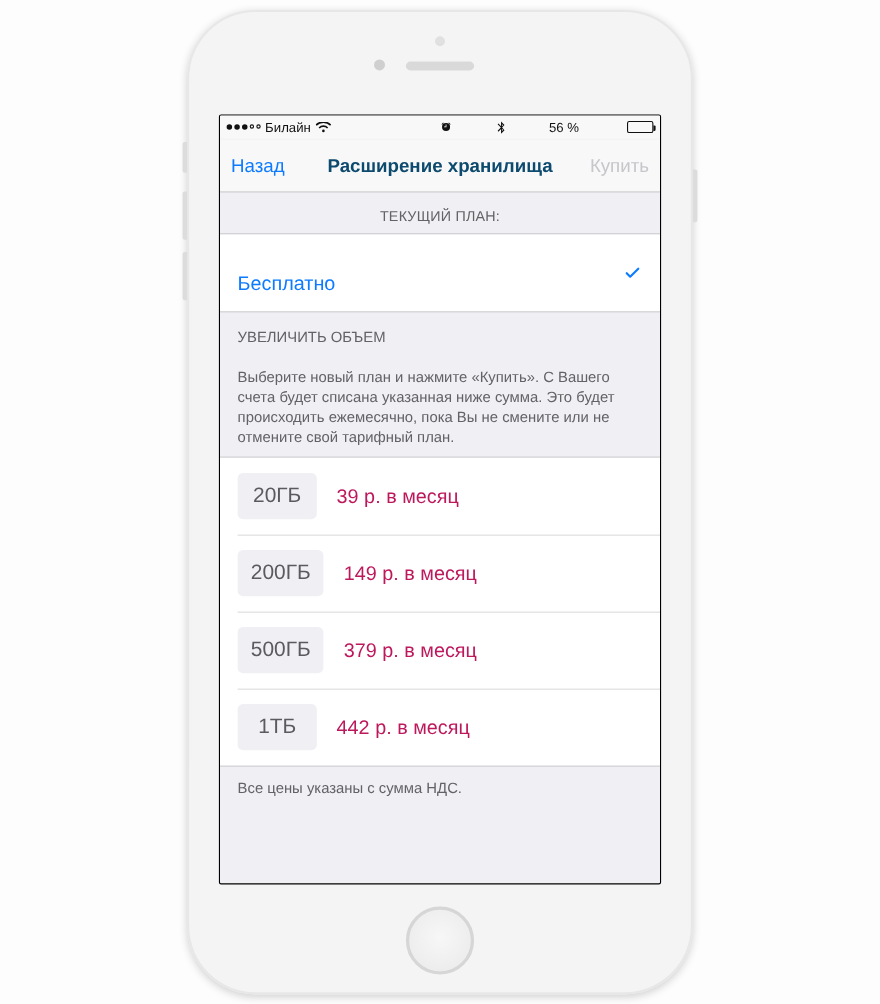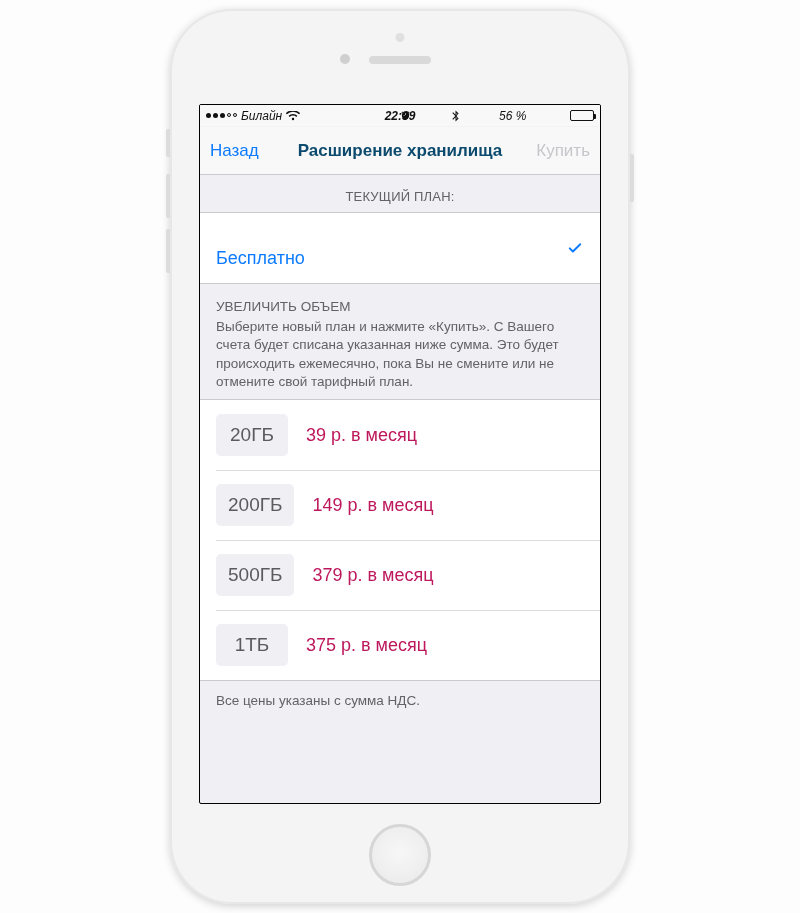--- a/index.html
+++ b/index.html
@@ -60,21 +60,20 @@
     display: flex; flex-direction: column;
   }
   
   .statusbar {
     height: 22px; flex: 0 0 22px;
     background: #f8f8f8;
     display: flex; align-items: center;
     font-size: 12px; color: #111;
     padding: 0 6px;
     border-bottom: 1px solid rgba(0,0,0,0.02);
-    font-style: italic;
   }
   .sb-left, .sb-right { display: flex; align-items: center; gap: 4px; }
   .sb-left { flex: 1; justify-content: flex-start; }
   .sb-center { position:absolute; left:0; right:0; text-align:center; font-weight:600; font-size:12px; pointer-events:none; }
   .sb-right { flex: 1; justify-content: space-between; }
   .signal-dots { display:flex; gap:2px; }
   .signal-dots span { width:5px; height:5px; border-radius:50%; background:#111; }
   .signal-dots span.empty { background:transparent; border:1px solid #111; width:4px; height:4px; }
   .wifi-icon svg, .alarm-icon svg, .bt-icon svg { display:block; }
   .battery {
@@ -101,21 +100,21 @@
 
   .content { flex:1; overflow:auto; }
   .section-header {
     font-size: 13px; color:#636366; letter-spacing:0.2px;
     padding: 14px 16px 8px; text-transform: uppercase; text-align: center;
   }
   .section-desc {
     font-size: 13.5px; color:#636366;
     padding: 14px 16px 8px; line-height:1.35;
   }
-  .section-desc .hdr { text-transform: uppercase; display:block; margin-bottom:2px; }
+  .section-desc .hdr { text-transform: uppercase; display:block; margin-bottom:18px; }
   .footer-note {
     font-size: 13.5px; color:#636366;
     padding: 12px 16px 16px;
   }
 
   .cell-group { background:#fff; border-top:1px solid #c9c9ce; border-bottom:1px solid #c9c9ce; }
   .cell {
     display:flex; align-items:center;
     min-height: 70px;
     padding: 12px 16px;
@@ -161,21 +160,20 @@
               <span class="empty"></span>
               <span class="empty"></span>
           </span>
           <span>Билайн</span>
           <span class="wifi-icon">
             <svg width="14" height="10" viewBox="0 0 14 10">
                 <path d="M7 9.2a1.2 1.2 0 100-2.4 1.2 1.2 0 000 2.4zm-3.3-3.3a4.7 4.7 0 016.6 0l1.1-1.1a6.2 6.2 0 00-8.8 0l1.1 1.1zM.9 3.3a8.6 8.6 0 0112.2 0l1-1.1a10.1 10.1 0 00-14.3 0l1.1 1.1z" fill="#111"></path>
               </svg>
           </span>
         </div>
-        <div class="sb-center">22:39</div>
         <div class="sb-right">
           <span class="alarm-icon">
             <svg width="11" height="11" viewBox="0 0 24 24">
                 <path fill="#111" d="M12 4a8 8 0 108 8 8 8 0 00-8-8zm.8 8.5H8v-1.6h3.2V7h1.6zM3 6.2L6.2 3l1.1 1.1L4.1 7.3zM17.8 3L21 6.2l-1.1 1.1-3.2-3.2z"></path>
               </svg>
           </span>
           <span class="bt-icon">
             <svg width="7" height="12" viewBox="0 0 10 16">
                 <path fill="#111" d="M5 0v6.1L1.6 2.7.5 3.8 4.7 8 .5 12.2l1.1 1.1L5 9.9V16l4.5-4.5L6.4 8l3.1-3.5L5 0zm1.5 3.6L7.9 5 6.5 6.4V3.6zm0 8.8V9.6L7.9 11l-1.4 1.4z"></path>
               </svg>
@@ -218,21 +216,21 @@
           <div class="cell">
             <span class="size-badge">200ГБ</span>
             <span class="plan-label">149 р. в месяц</span>
           </div>
           <div class="cell">
             <span class="size-badge">500ГБ</span>
             <span class="plan-label">379 р. в месяц</span>
           </div>
           <div class="cell">
             <span class="size-badge">1ТБ</span>
-            <span class="plan-label">375 р. в месяц</span>
+            <span class="plan-label">442 р. в месяц</span>
           </div>
         </div>
 
         <div class="footer-note">Все цены указаны с сумма НДС.</div>
       </div>
 
     </div>
 
     <div class="home-btn"></div>
   </div>

